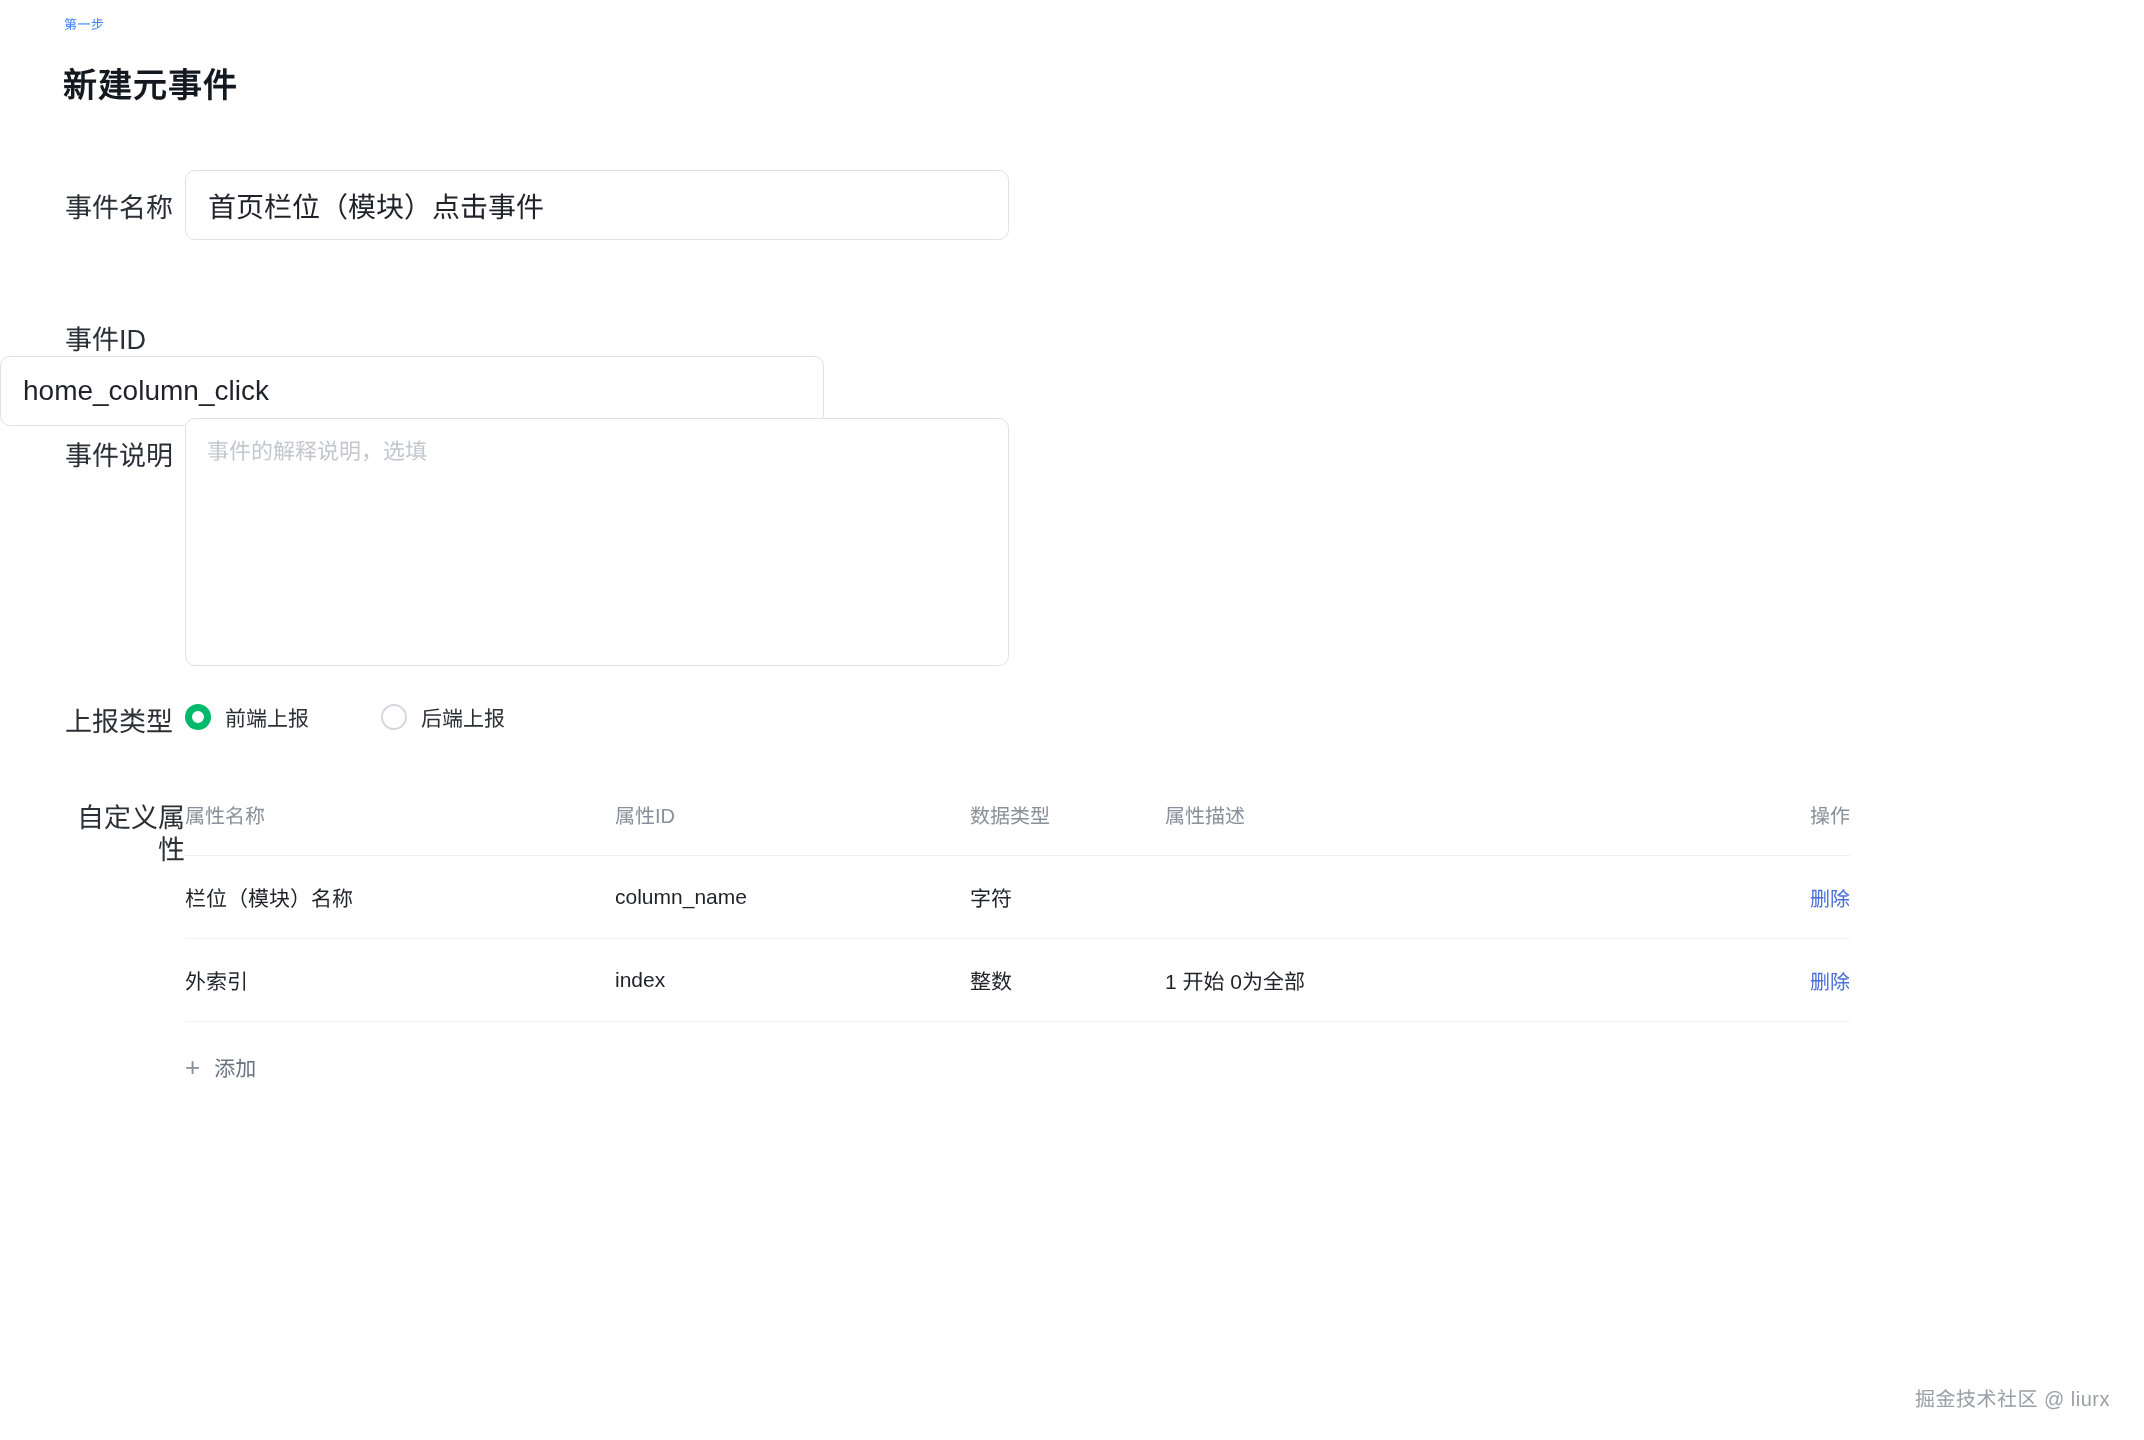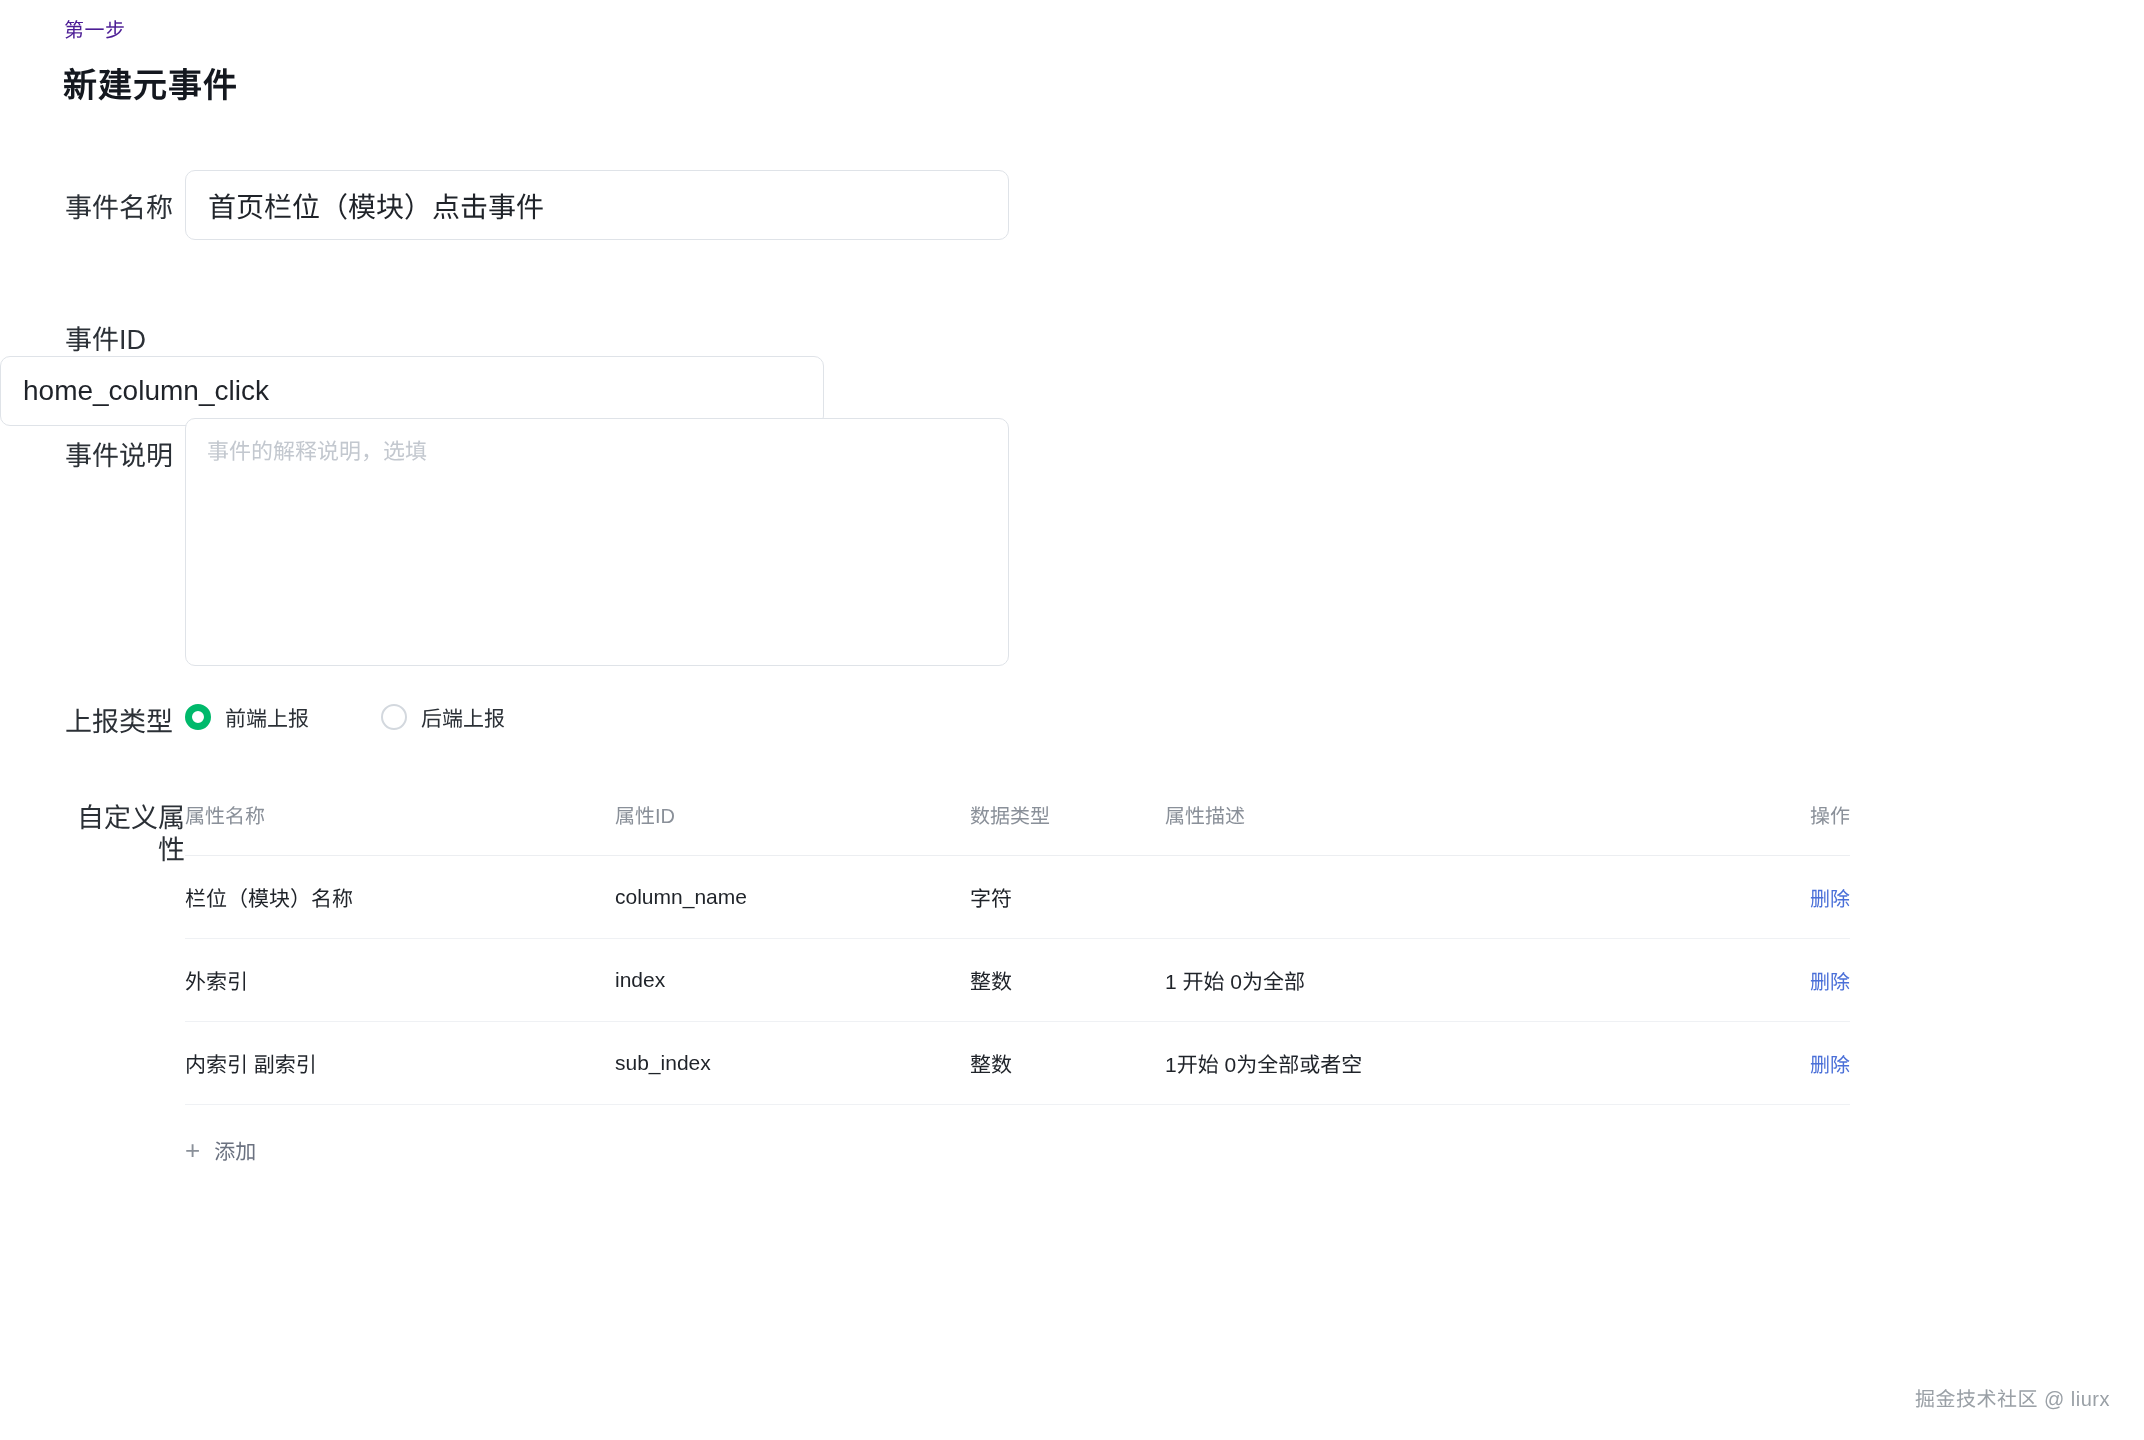--- a/index.html
+++ b/index.html
@@ -20,22 +20,22 @@
     padding: 18px 0 0 0;
     position: relative;
     width: 2144px;
     height: 1440px;
     box-sizing: border-box;
   }
   .step-label {
     position: absolute;
     left: 64px;
     top: 14px;
-    font-size: 20px;
-    color: #4c1d95;
+    font-size: 13px;
+    color: #3b82f6;
     letter-spacing: 0.5px;
   }
   .page-title {
     position: absolute;
     left: 63px;
     top: 58px;
     font-size: 34px;
     font-weight: bold;
     color: #14181f;
     letter-spacing: 1px;
@@ -270,29 +270,20 @@
             </tr>
             <tr>
               <td class="col-name">外索引</td>
               <td class="col-id">index</td>
               <td class="col-type">整数</td>
               <td class="col-desc">1 开始 0为全部</td>
               <td class="col-op">
                 <span class="del-link">删除</span>
               </td>
             </tr>
-            <tr>
-              <td class="col-name">内索引 副索引</td>
-              <td class="col-id">sub_index</td>
-              <td class="col-type">整数</td>
-              <td class="col-desc">1开始 0为全部或者空</td>
-              <td class="col-op">
-                <span class="del-link">删除</span>
-              </td>
-            </tr>
           </tbody>
         </table>
 
         <div class="add-row">
           <span class="plus-icon">+</span>
           <span>添加</span>
         </div>
       </div>
     </div>
 

